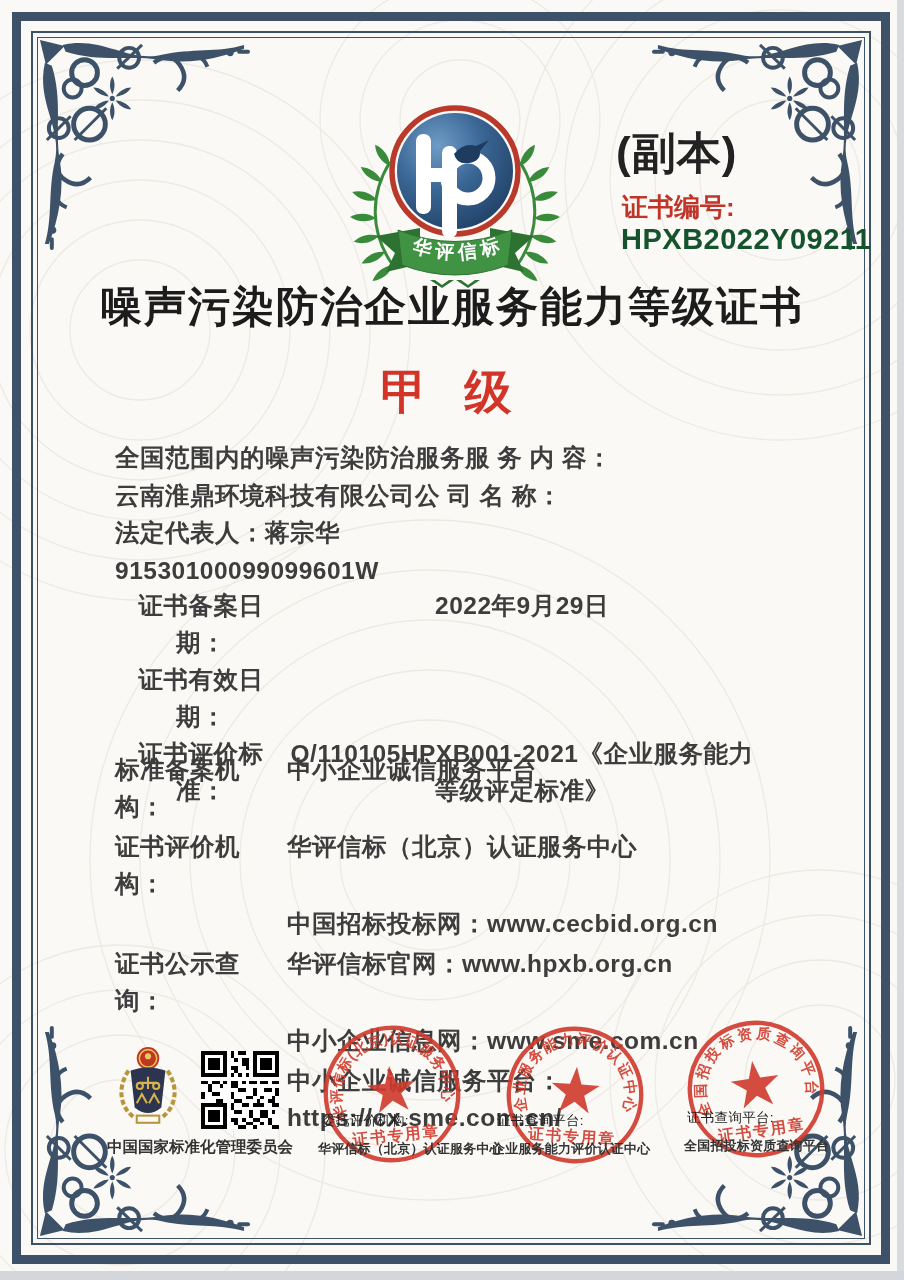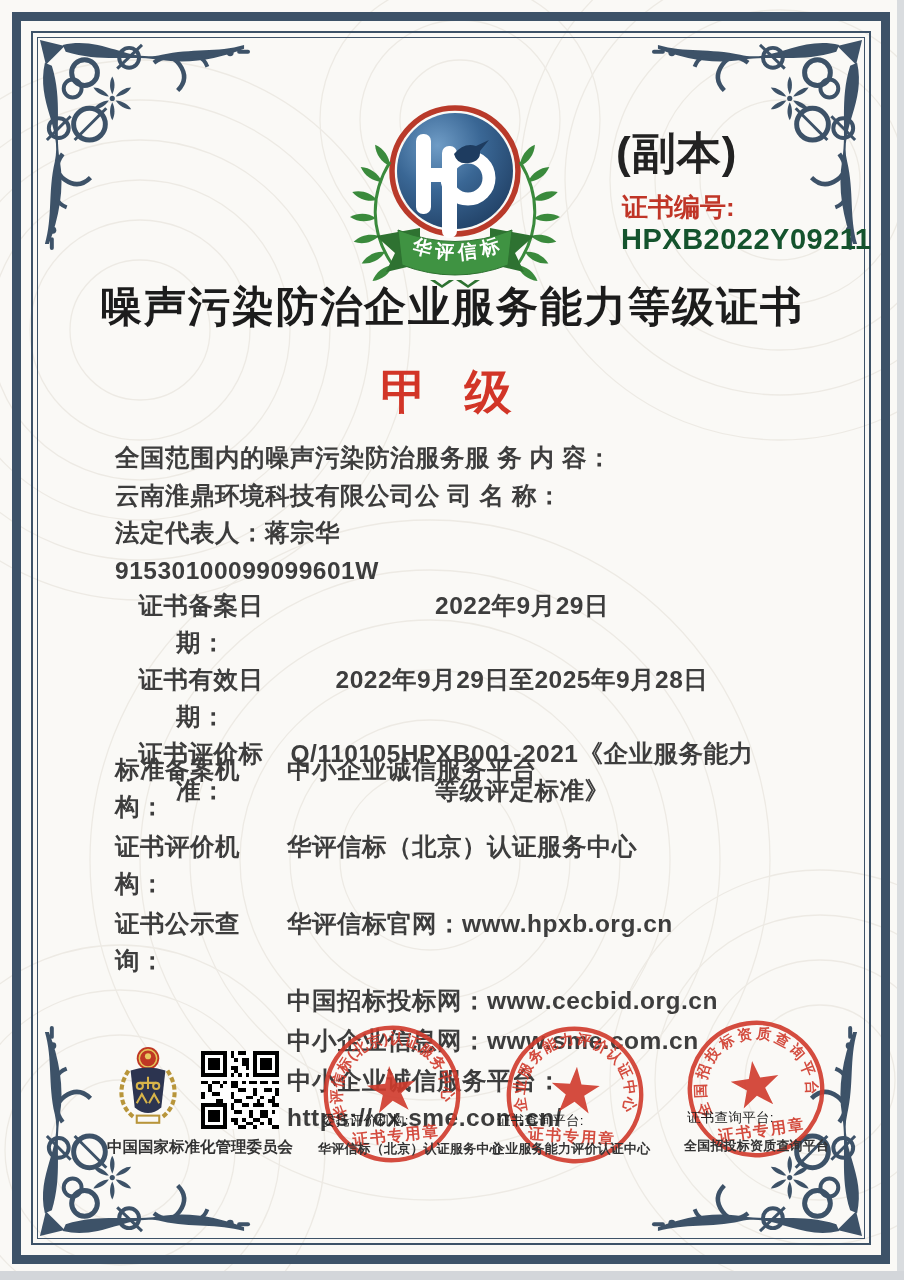--- a/index.html
+++ b/index.html
@@ -325,44 +325,43 @@
     </div>
 </div>
 
 <div class="abs blk blk2">
   <div class="row">
       <span class="lbl">证书备案日期：</span>
       <span class="val">2022年9月29日</span>
     </div>
   <div class="row">
       <span class="lbl">证书有效日期：</span>
-      <span class="val">2022年9月29日至2025年9月28日</span>
     </div>
   <div class="row">
       <span class="lbl">证书评价标准：</span>
       <span class="val">Q/110105HPXB001-2021《企业服务能力等级评定标准》</span>
     </div>
 </div>
 
 <div class="abs blk blk3">
   <div class="row">
       <span class="lbl">标准备案机构：</span>
       <span class="val">中小企业诚信服务平台</span>
     </div>
   <div class="row">
       <span class="lbl">证书评价机构：</span>
       <span class="val">华评信标（北京）认证服务中心</span>
     </div>
   <div class="row">
+      <span class="lbl"></span>
+      <span class="val">中国招标投标网：www.cecbid.org.cn</span>
+    </div>
+  <div class="row">
       <span class="lbl">证书公示查询：</span>
       <span class="val">华评信标官网：www.hpxb.org.cn</span>
-    </div>
-  <div class="row">
-      <span class="lbl"></span>
-      <span class="val">中国招标投标网：www.cecbid.org.cn</span>
     </div>
   <div class="row">
       <span class="lbl"></span>
       <span class="val">中小企业信息网：www.sme.com.cn</span>
     </div>
   <div class="row">
       <span class="lbl"></span>
       <span class="val">中小企业诚信服务平台：https://cx.sme.com.cn/</span>
     </div>
 </div>

